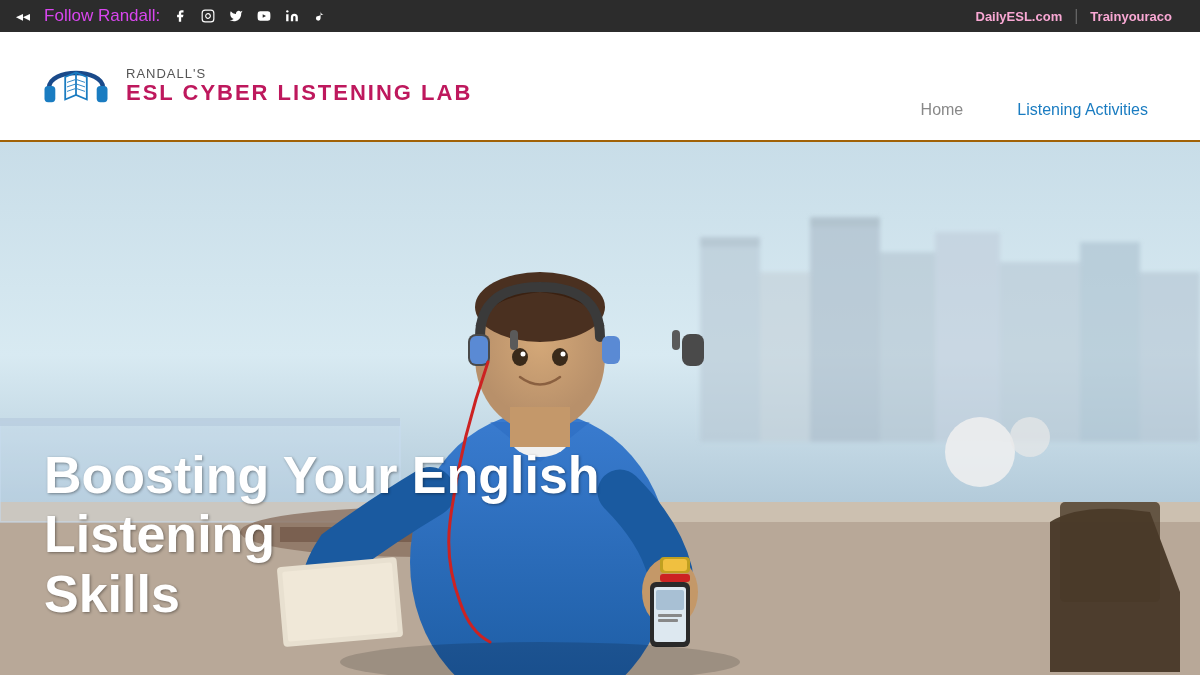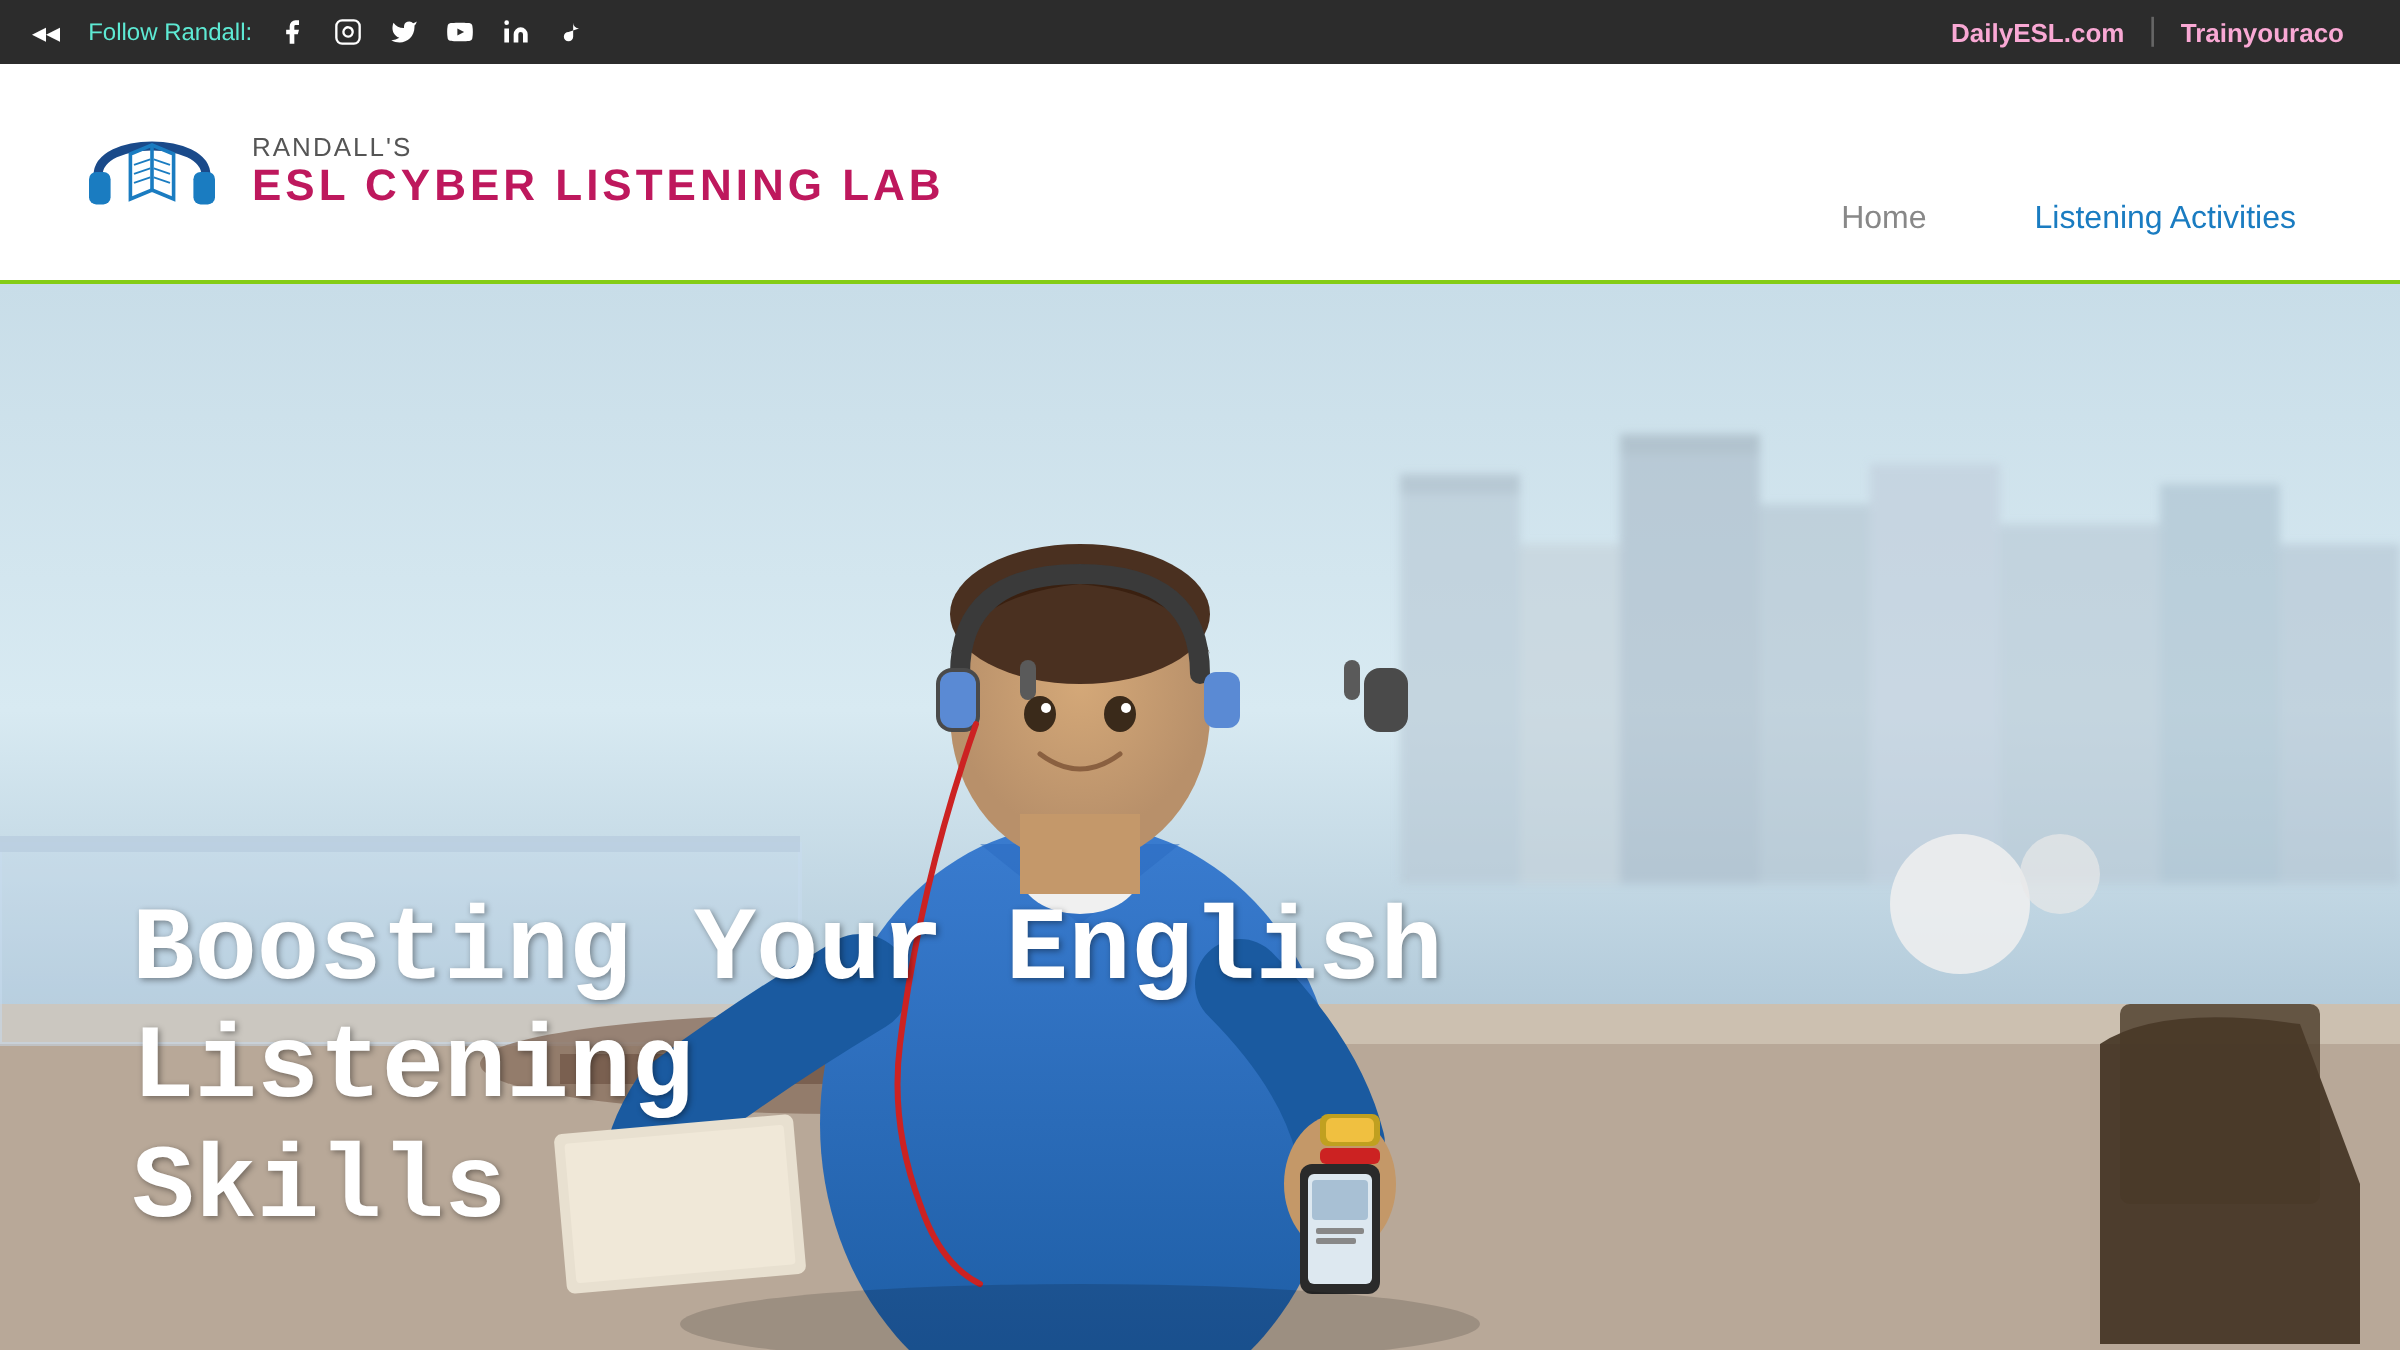--- a/index.html
+++ b/index.html
@@ -27,22 +27,22 @@
       font-size: 13px;
     }
 
     .top-bar-left {
       display: flex;
       align-items: center;
       gap: 10px;
     }
 
     .top-bar-follow {
-      font-size: 12px;
-      color: #5eead4;
+      font-size: 17px;
+      color: #d946ef;
     }
 
     .social-icons {
       display: flex;
       align-items: center;
       gap: 8px;
     }
 
     .social-icon {
       color: #ffffff;
@@ -81,21 +81,21 @@
     }
 
     
     .header {
       background-color: #ffffff;
       height: 110px;
       display: flex;
       align-items: center;
       justify-content: space-between;
       padding: 0 40px;
-      border-bottom: 2px solid #84cc16;
+      border-bottom: 2px solid #a16207;
       position: relative;
       z-index: 10;
     }
 
     .logo-area {
       display: flex;
       align-items: center;
       gap: 14px;
     }
 
@@ -165,22 +165,21 @@
       left: 0;
       width: 100%;
       height: 100%;
     }
 
     .hero-overlay {
       position: absolute;
       bottom: 0;
       left: 0;
       right: 0;
-      padding: 40px 66px 50px;
-      font-family: Liberation Mono, monospace;
+      padding: 40px 44px 50px;
     }
 
     .hero-title {
       font-size: 52px;
       font-weight: 900;
       color: #ffffff;
       text-shadow: 1px 1px 3px rgba(0,0,0,0.4);
       line-height: 1.15;
       max-width: 700px;
     }

